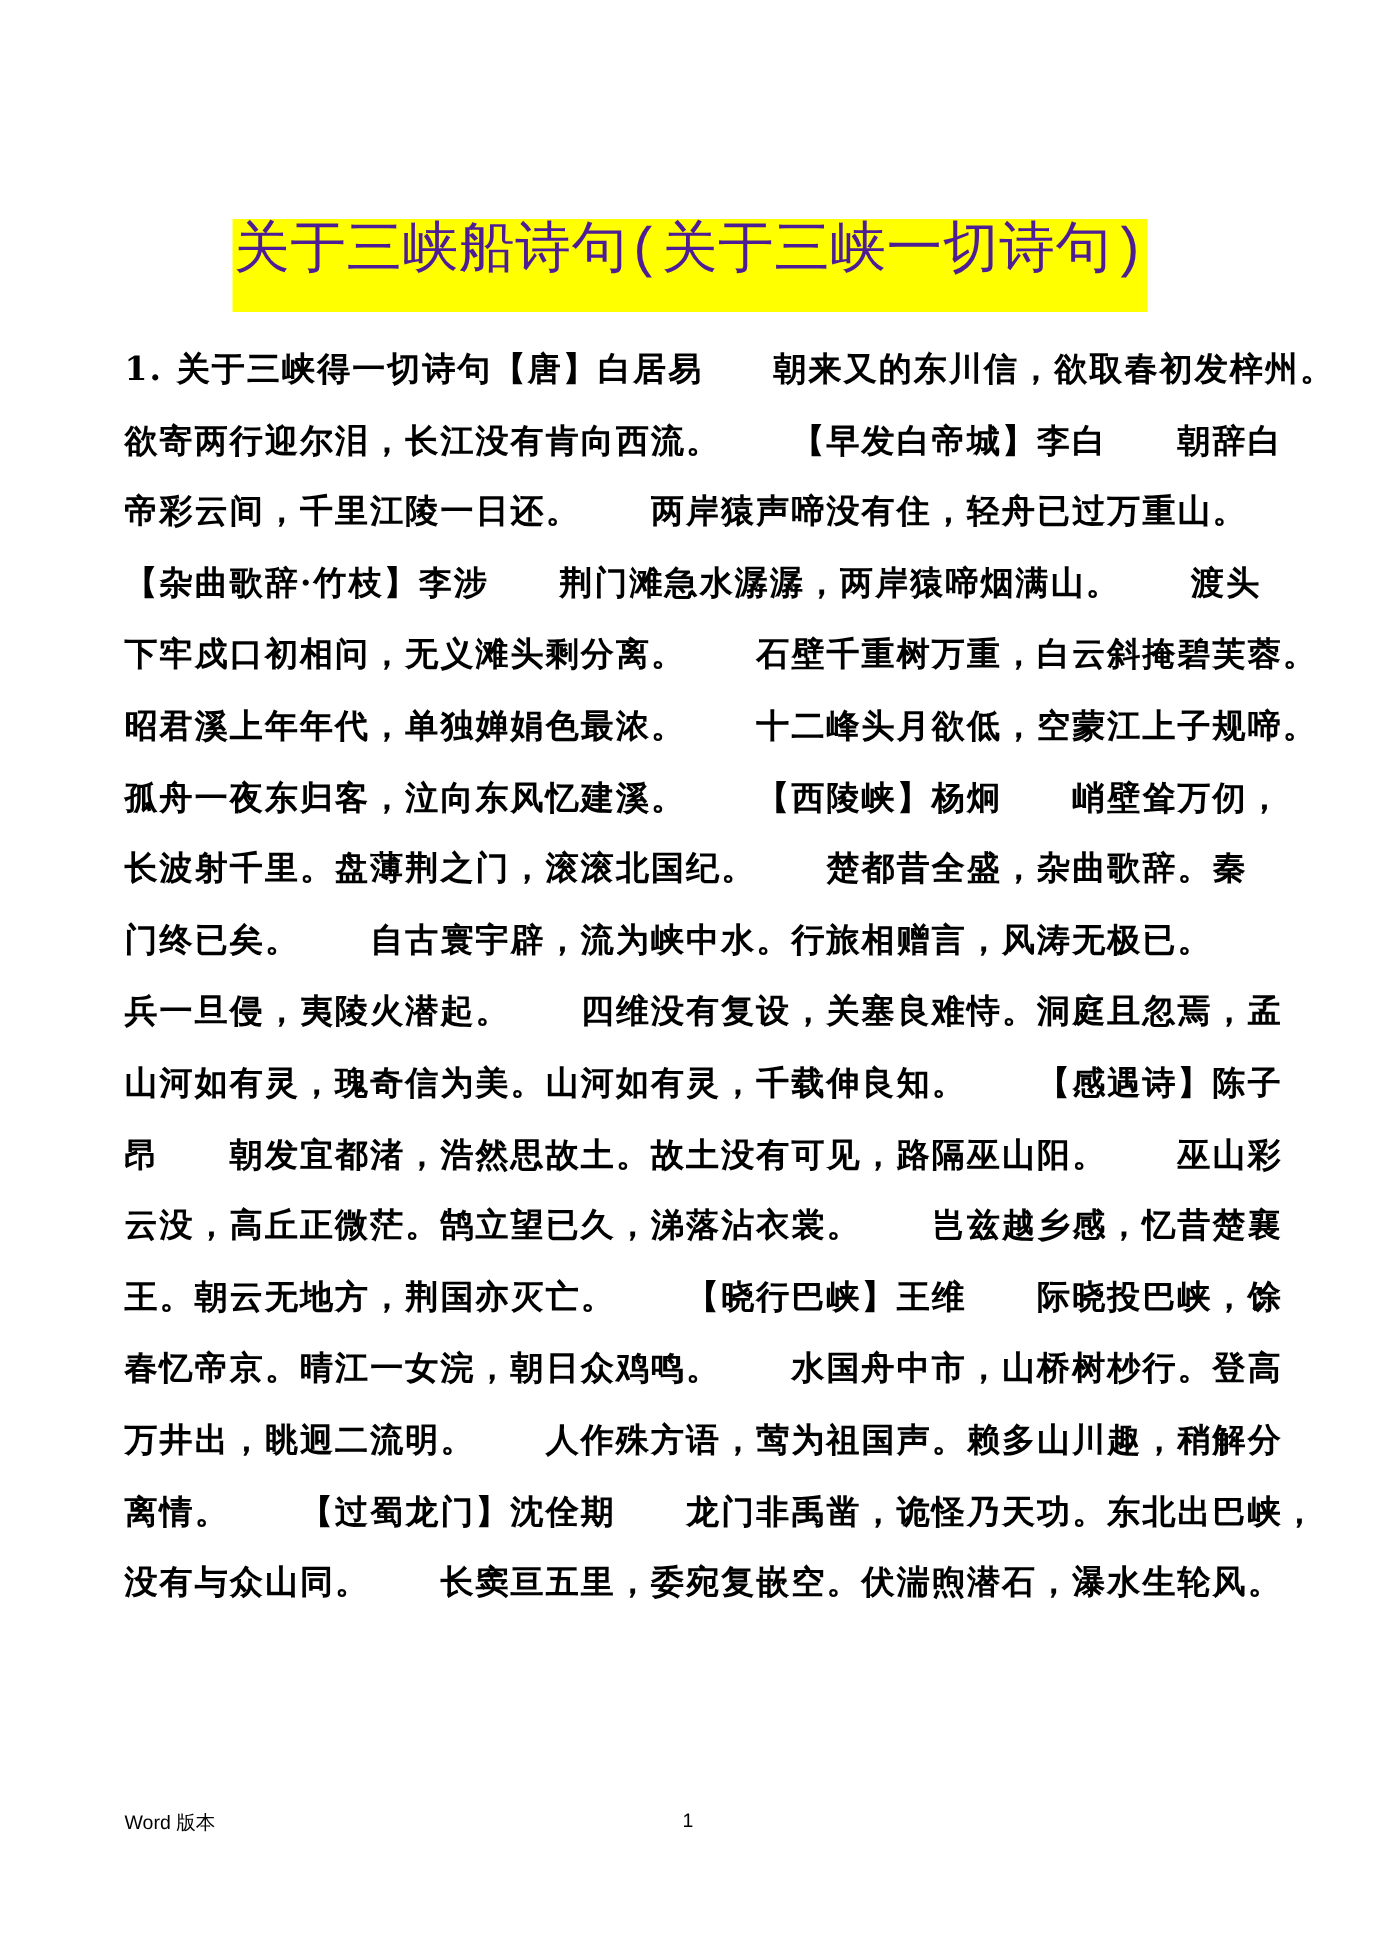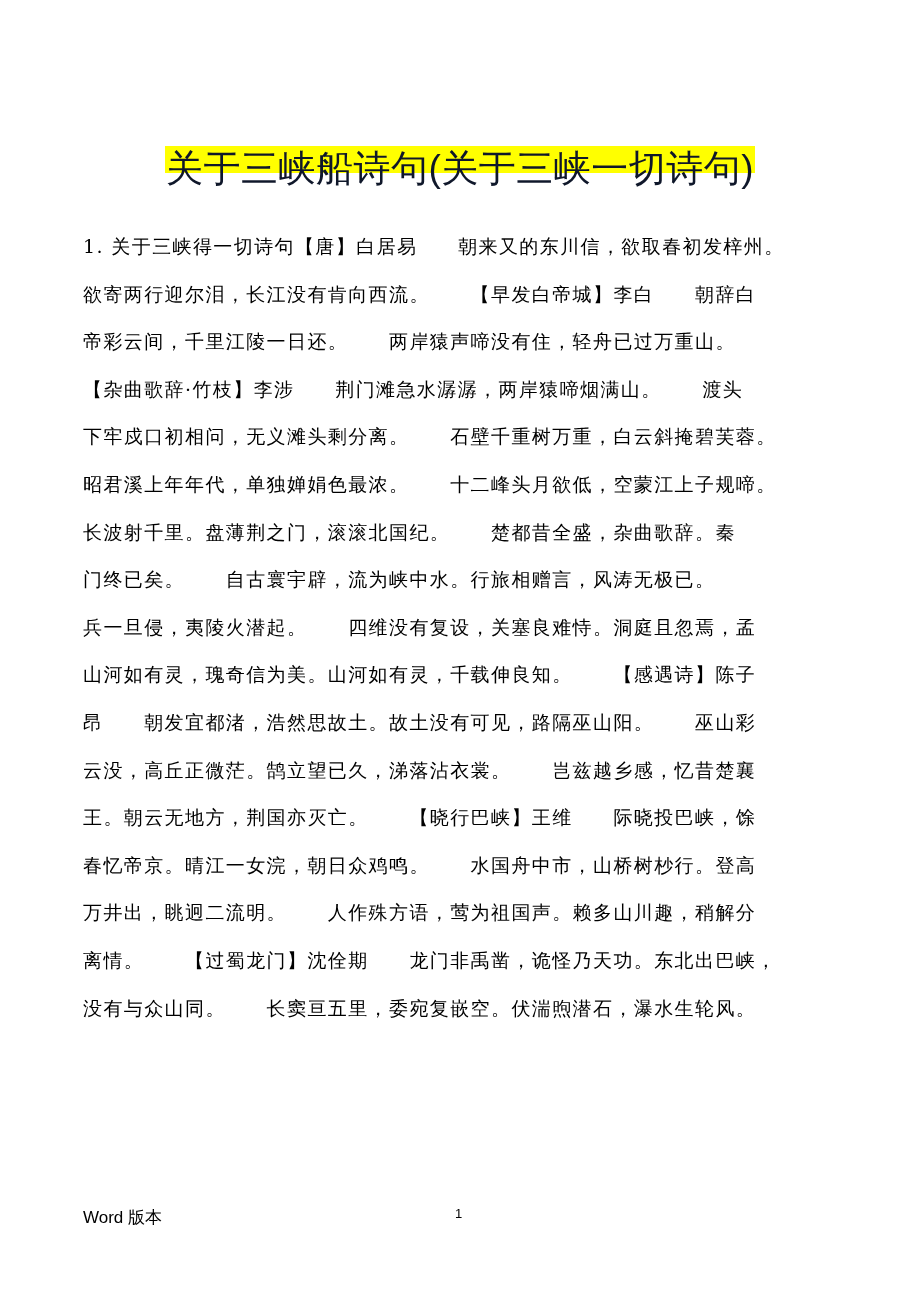--- a/index.html
+++ b/index.html
@@ -24,50 +24,51 @@
     .title-wrap {
       position: absolute;
       top: 146px;
       left: 0;
       width: 920px;
       text-align: center;
     }
     .title {
       display: inline-block;
       background: #ffff00;
-      color: #0f172a;
-      font-family: Liberation Sans, sans-serif;
+      color: #4c1d95;
+      font-family: Liberation Mono, monospace;
       font-size: 37px;
       line-height: 45px;
-      height: 27px;
+      height: 62px;
       padding: 0 1px;
       letter-spacing: 0.5px;
       white-space: nowrap;
     }
     .body-text {
       position: absolute;
       top: 223px;
       left: 83px;
       width: 770px;
     }
     .line {
       display: block;
       height: 47.6px;
       line-height: 47.6px;
-      font-size: 19px;
+      font-size: 22px;
       white-space: pre;
       letter-spacing: 1.4px;
       overflow: visible;
+      font-weight: bold;
     }
     .footer-left {
       position: absolute;
       top: 1206px;
       left: 83px;
       font-family: "Liberation Sans", "DejaVu Sans", sans-serif;
-      font-size: 17px;
+      font-size: 13px;
       color: #000;
     }
     .footer-page {
       position: absolute;
       top: 1206px;
       left: 455px;
       font-family: "Liberation Sans", "DejaVu Sans", sans-serif;
       font-size: 13px;
       color: #000;
     }
@@ -81,20 +82,21 @@
     <span class="title">关于三峡船诗句(关于三峡一切诗句)</span>
   </div>
 
   <div class="body-text">
     <span class="line">1. 关于三峡得一切诗句【唐】白居易　　朝来又的东川信，欲取春初发梓州。</span>
     <span class="line">欲寄两行迎尔泪，长江没有肯向西流。　　【早发白帝城】李白　　朝辞白</span>
     <span class="line">帝彩云间，千里江陵一日还。　　两岸猿声啼没有住，轻舟已过万重山。</span>
     <span class="line">【杂曲歌辞·竹枝】李涉　　荆门滩急水潺潺，两岸猿啼烟满山。　　渡头</span>
     <span class="line">下牢戍口初相问，无义滩头剩分离。　　石壁千重树万重，白云斜掩碧芙蓉。</span>
     <span class="line">昭君溪上年年代，单独婵娟色最浓。　　十二峰头月欲低，空蒙江上子规啼。</span>
+    <span class="line">孤舟一夜东归客，泣向东风忆建溪。　　【西陵峡】杨炯　　峭壁耸万仞，</span>
     <span class="line">长波射千里。盘薄荆之门，滚滚北国纪。　　楚都昔全盛，杂曲歌辞。秦</span>
     <span class="line">门终已矣。　　自古寰宇辟，流为峡中水。行旅相赠言，风涛无极已。</span>
     <span class="line">兵一旦侵，夷陵火潜起。　　四维没有复设，关塞良难恃。洞庭且忽焉，孟</span>
     <span class="line">山河如有灵，瑰奇信为美。山河如有灵，千载伸良知。　　【感遇诗】陈子</span>
     <span class="line">昂　　朝发宜都渚，浩然思故土。故土没有可见，路隔巫山阳。　　巫山彩</span>
     <span class="line">云没，高丘正微茫。鹄立望已久，涕落沾衣裳。　　岂兹越乡感，忆昔楚襄</span>
     <span class="line">王。朝云无地方，荆国亦灭亡。　　【晓行巴峡】王维　　际晓投巴峡，馀</span>
     <span class="line">春忆帝京。晴江一女浣，朝日众鸡鸣。　　水国舟中市，山桥树杪行。登高</span>
     <span class="line">万井出，眺迥二流明。　　人作殊方语，莺为祖国声。赖多山川趣，稍解分</span>
     <span class="line">离情。　　【过蜀龙门】沈佺期　　龙门非禹凿，诡怪乃天功。东北出巴峡，</span>

